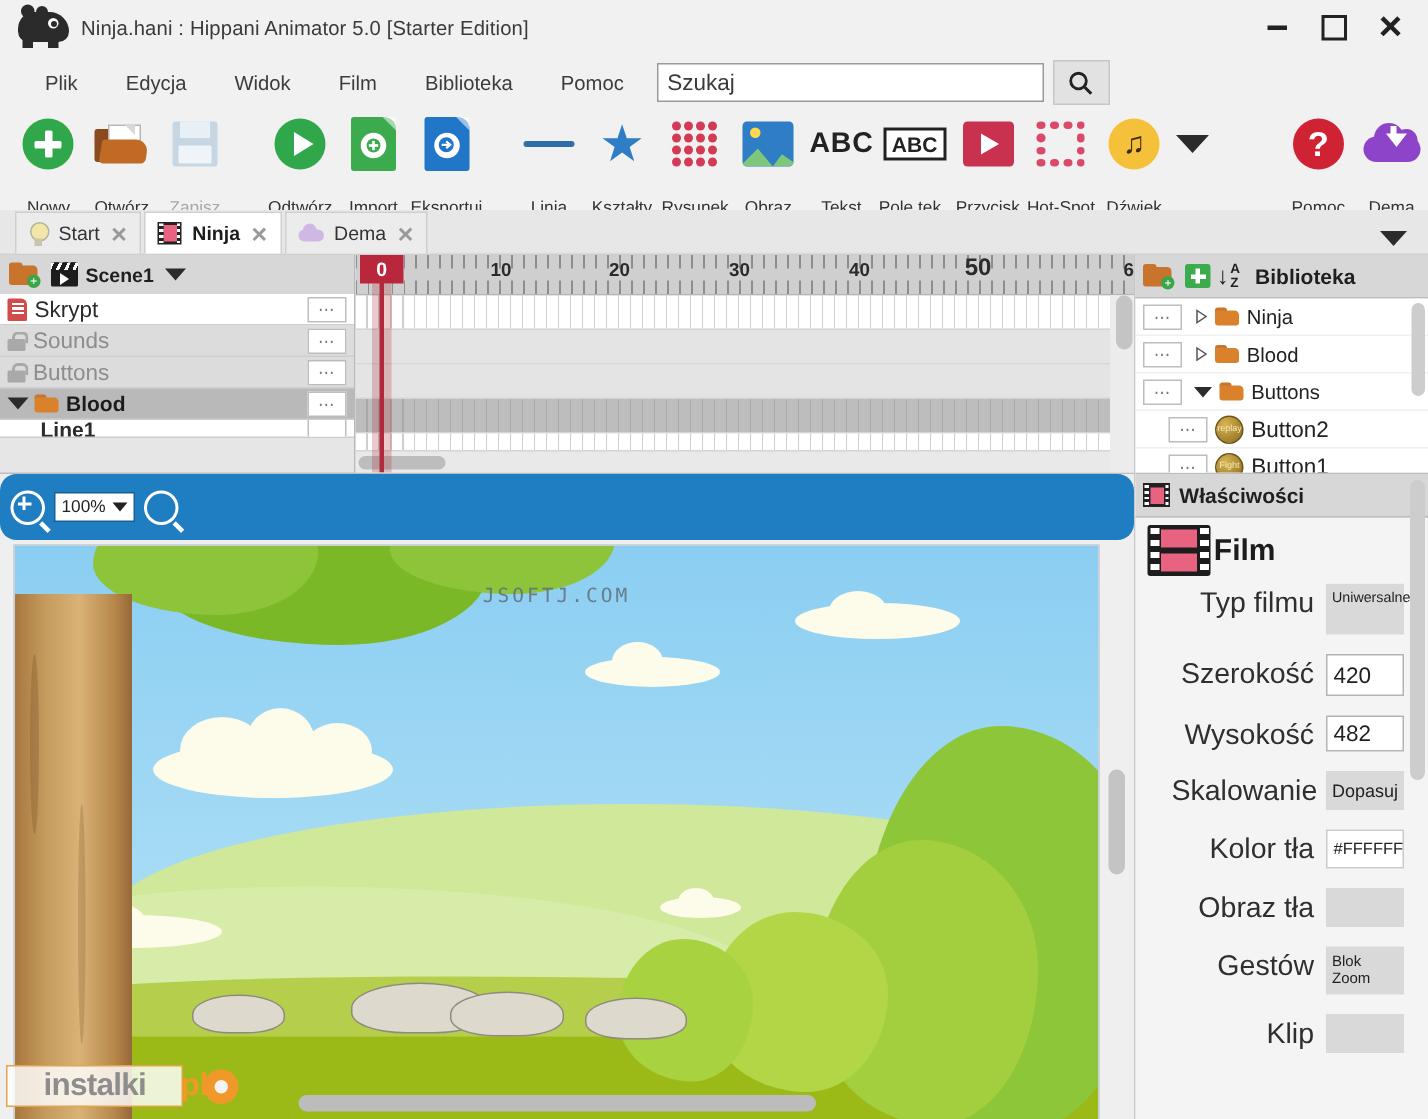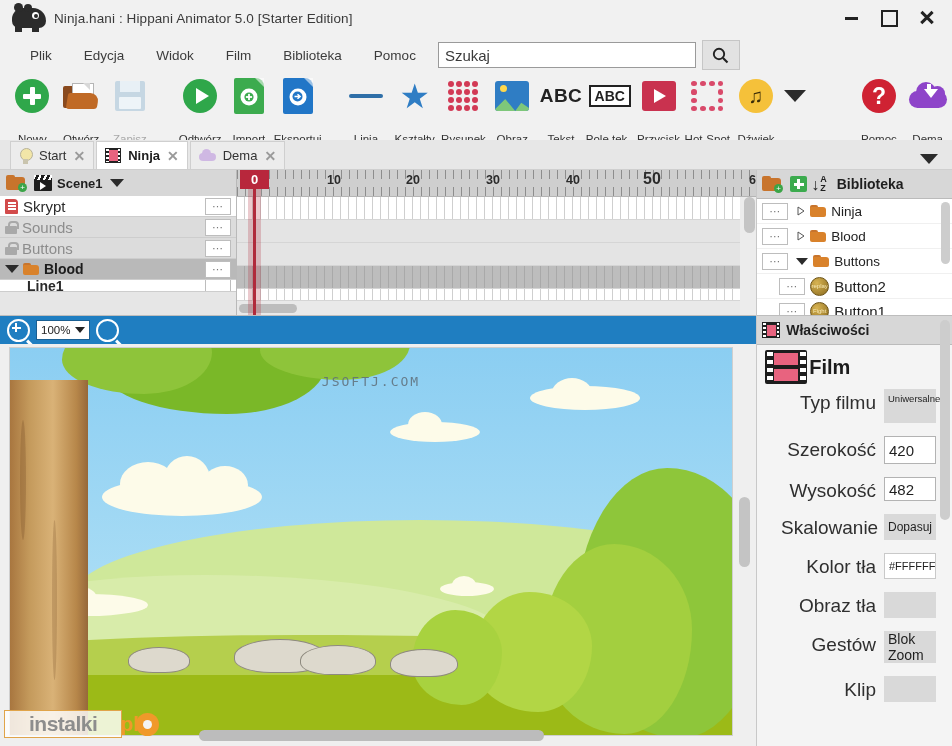--- a/index.html
+++ b/index.html
@@ -160,21 +160,21 @@
       font-size:13px;font-weight:bold;display:flex;align-items:center;justify-content:center;}
   .playhead .tailglow{position:absolute;left:-5px;top:19px;bottom:0;width:13px;background:rgba(176,42,59,.25);}
   .tl-vscroll{position:absolute;right:1px;top:27px;width:11px;height:78px;}
   .tl-vscroll .thumb{width:11px;height:36px;background:#c4c4c4;border-radius:6px;}
   .tl-hscroll{position:absolute;left:0;bottom:2px;width:100px;height:9px;}
   .tl-hscroll .thumb{width:58px;height:9px;background:#bdbdbd;border-radius:5px;margin-left:2px;}
   .frames-shade{position:absolute;right:0;top:27px;bottom:0;width:16px;background:#ececec;}
 
   
   .stage-wrap{flex:1 1 auto;display:flex;flex-direction:column;background:#eee;min-height:0;}
-  .zoombar{height:28px;background:#1f7ec1;display:flex;align-items:center;padding-left:7px;flex:0 0 auto;}
+  .zoombar{height:44px;background:#1f7ec1;display:flex;align-items:center;padding-left:7px;flex:0 0 auto;border-radius:11px;}
   .mag{width:19px;height:19px;border:2.6px solid #fff;border-radius:50%;position:relative;}
   .mag:after{content:"";position:absolute;right:-6px;bottom:-5px;width:8px;height:2.8px;background:#fff;transform:rotate(45deg);}
   .mag .pl-h{position:absolute;left:2.5px;top:6px;width:9px;height:2.4px;background:#fff;}
   .mag .pl-v{position:absolute;left:5.8px;top:2.8px;width:2.4px;height:9px;background:#fff;}
   .zoom-sel{height:18px;background:#fff;border:1px solid #1a5f92;display:flex;align-items:center;
       padding:0 4px;margin:0 6px;font-size:11.5px;color:#222;cursor:pointer;}
   .zoom-sel .cv{width:0;height:0;border-left:5px solid transparent;border-right:5px solid transparent;border-top:6px solid #222;margin-left:5px;}
   .stage-area{flex:1 1 auto;position:relative;background:#efefef;min-height:0;overflow:hidden;}
   .stage{position:absolute;left:9px;top:3px;width:722px;height:387px;background:#8ecdf0;overflow:hidden;border:1px solid #cfcfcf;}
   .sky{position:absolute;inset:0;background:linear-gradient(#8bcef2 0%,#a8dcf5 60%,#bfe6f7 100%);}
@@ -766,21 +766,21 @@
           <div class="prop-row">
             <div class="prop-label">Kolor tła</div>
             <div class="prop-val" style="height:26px;background:#fff;border:1px solid #c9c9c9;font-size:11px;">#FFFFFF</div>
           </div>
           <div class="prop-row">
             <div class="prop-label">Obraz tła</div>
             <div class="prop-val empty"></div>
           </div>
           <div class="prop-row">
             <div class="prop-label">Gestów</div>
-            <div class="prop-val" style="height:32px;font-size:14px;">Blok Zoom</div>
+            <div class="prop-val" style="height:32px;font-size:10px;">Blok Zoom</div>
           </div>
           <div class="prop-row">
             <div class="prop-label">Klip</div>
             <div class="prop-val empty"></div>
           </div>
         </div>
         <div class="props-scroll">
             <div class="thumb"></div>
           </div>
       </div>

